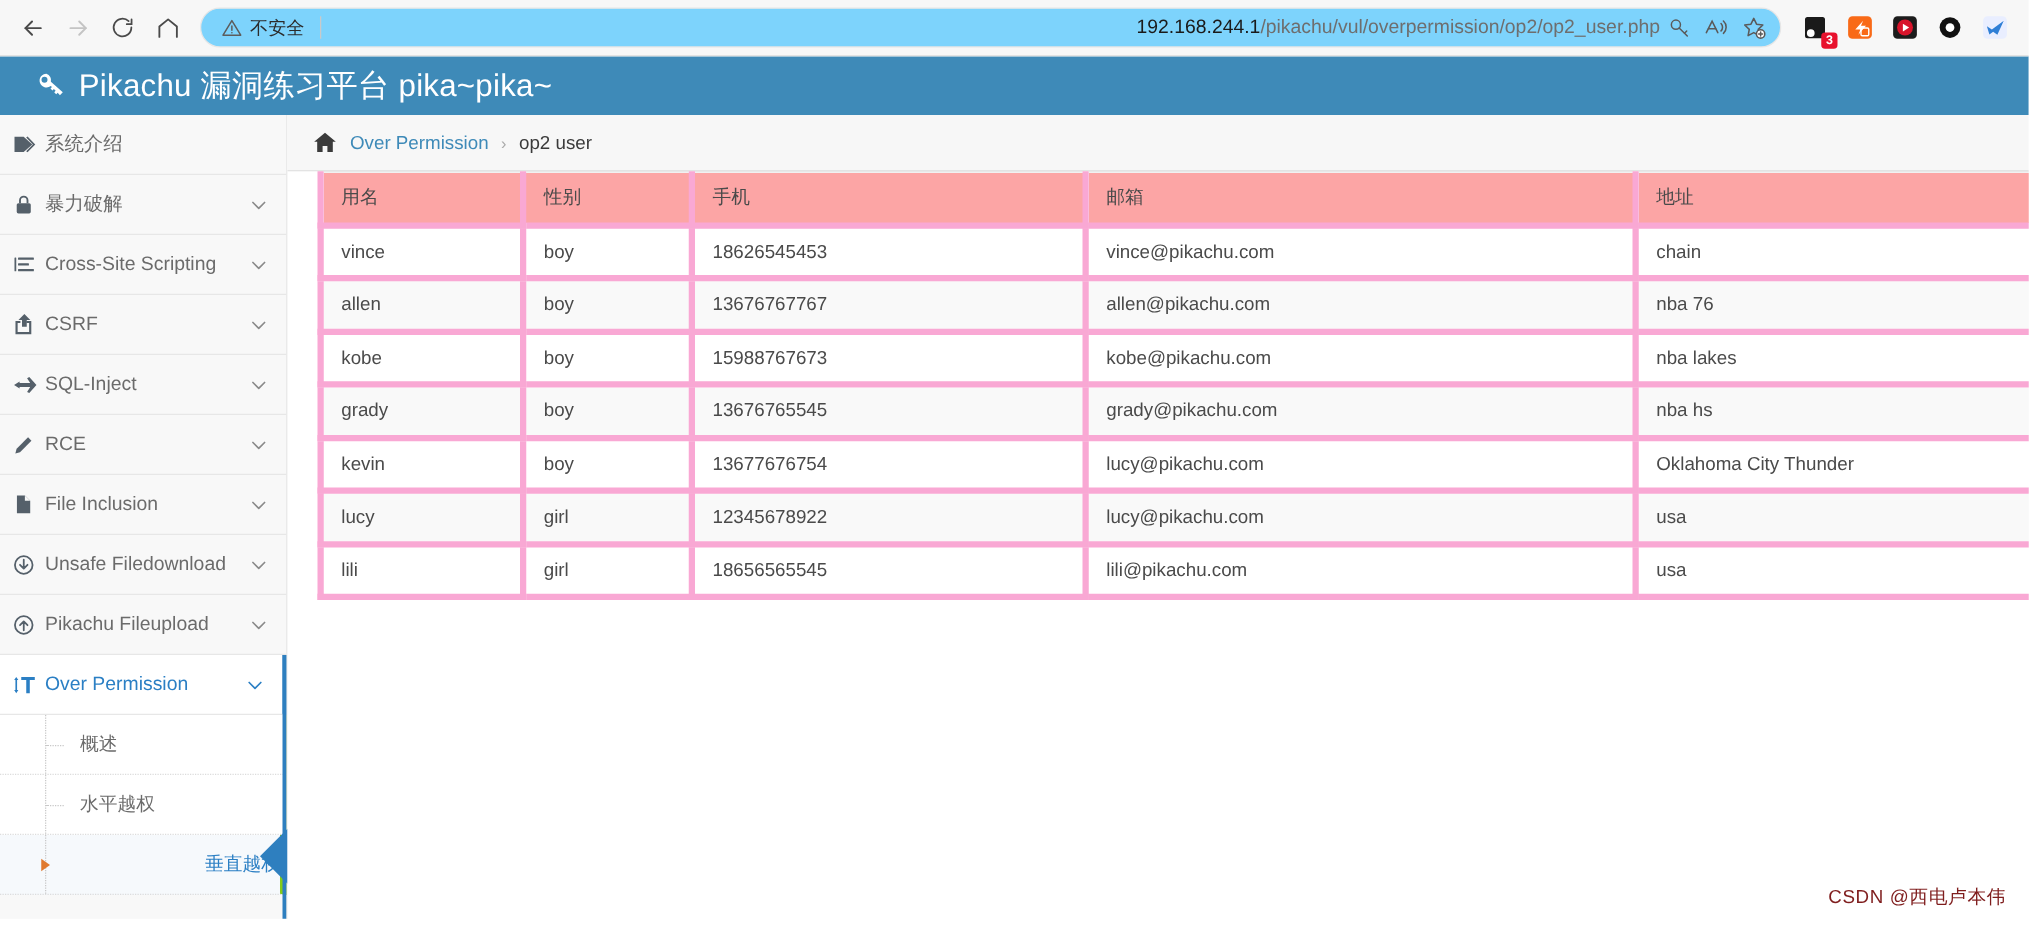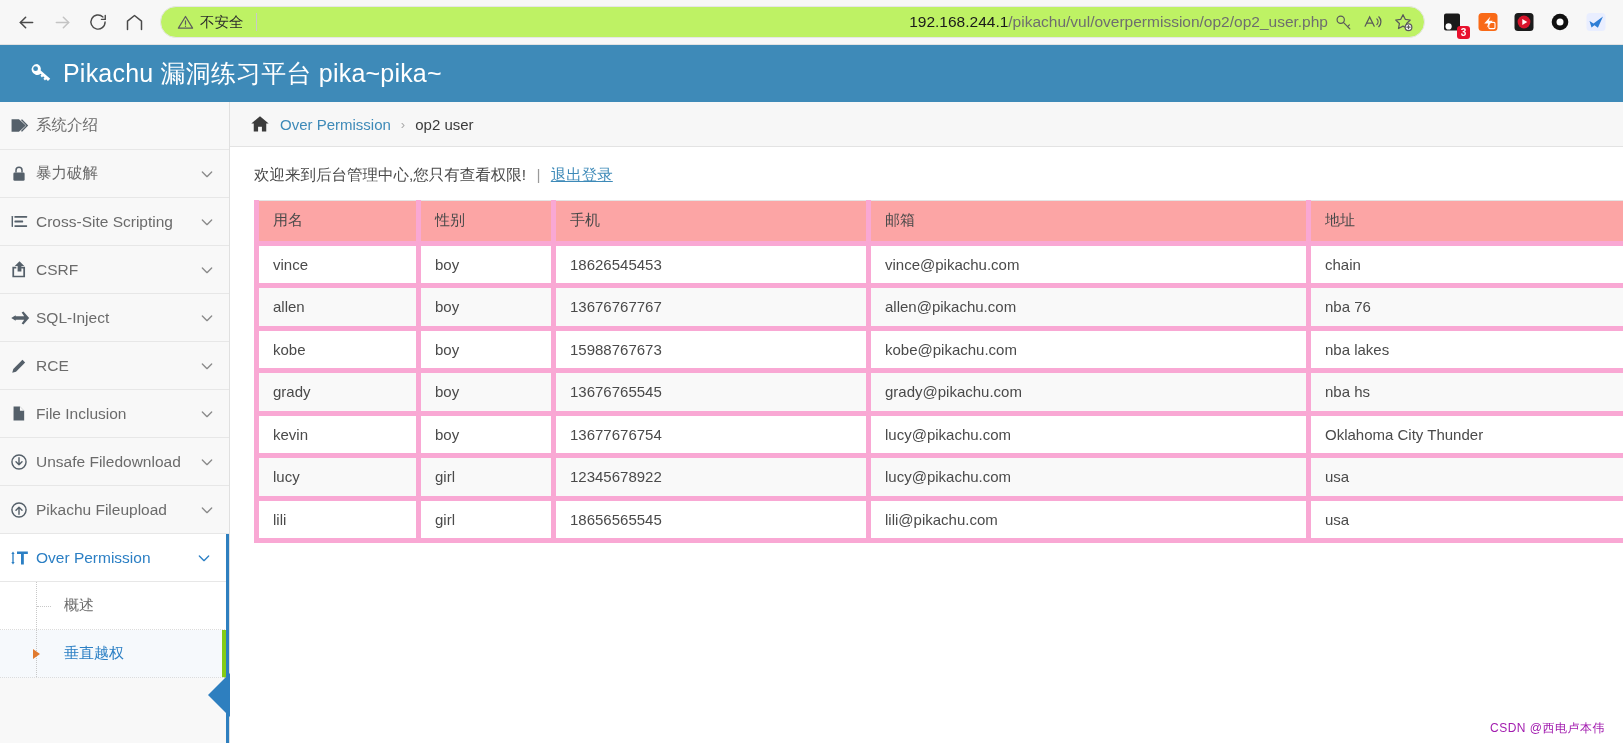--- a/index.html
+++ b/index.html
@@ -27,21 +27,21 @@
     color: #4a4a4a;
     flex: 0 0 auto;
   }
   .nav-btn.disabled { color: #c4c4c4; }
   .nav-btn svg { display: block; }
 
   .url-wrap {
     flex: 1 1 auto;
     height: 32px;
     margin-left: 8px;
-    background: #bef264;
+    background: #7dd3fc;
     border-radius: 16px;
     display: flex;
     align-items: center;
     padding: 0 6px 0 16px;
     min-width: 0;
     border: 1px solid #e6e6e6;
   }
   .warn-icon { color: #5c5c5c; display: flex; align-items: center; }
   .warn-text {
     font-size: 14.5px; color: #2b2b2b;
@@ -74,21 +74,21 @@
   .ext-badge {
     position: absolute; right: -5px; bottom: -4px;
     background: #e8112d; color: #fff;
     font-size: 10px; font-weight: bold;
     border-radius: 3px;
     padding: 0 3px; line-height: 13px; min-width: 13px; text-align: center;
   }
 
   
   .app-header {
-    height: 57px;
+    height: 47px;
     background: #3e8ab8;
     display: flex;
     align-items: center;
     padding-left: 28px;
     color: #ffffff;
     text-align: right;
   }
   .app-header .key-ico { margin-right: 10px; display: flex; align-items: center; }
   .app-title { font-size: 25px; font-weight: 400; letter-spacing: .2px; white-space: nowrap; }
 
@@ -156,21 +156,21 @@
     transform: translateY(-50%);
     width: 0; height: 0;
     border-left: 7px solid #e07a2f;
     border-top: 5px solid transparent;
     border-bottom: 5px solid transparent;
     display: none;
   }
   .sub-item .sub-label { margin-left: 44px; white-space: nowrap; }
   .sub-item.current { background: #f6f9fc; color: #2b7fc4; }
   .sub-item.current .bullet { display: block; }
-  .sub-item.current { border-right: 7px solid #84cc16; }
+  .sub-item.current { border-right: 5px solid #84cc16; justify-content: flex-end; }
 
   .side-blue-rail {
     position: absolute;
     right: 0; width: 3px; background: #2e7fbf;
   }
   .arrow-tab {
     position: absolute;
     right: -1px;
     width: 0; height: 0;
     border-right: 22px solid #2e7fbf;
@@ -231,22 +231,22 @@
     font-weight: 400;
     color: #4a4a4a;
     border-top: 1px solid #e4e4e4;
   }
   table.data tbody tr:nth-child(odd) { background: #ffffff; }
   table.data tbody tr:nth-child(even) { background: #f9f9f9; }
 
   .watermark {
     position: absolute;
     right: 18px; bottom: 8px;
-    color: #a21caf;
-    font-size: 12px;
+    color: #7f1d1d;
+    font-size: 15px;
     letter-spacing: .5px;
     text-align: center;
   }
 </style>
 </head>
 <body>
 
 <div class="browser-bar">
 
   <div class="nav-btn">
@@ -508,20 +508,26 @@
       </span>
     </div>
 
     <div class="sub-list">
       <div class="sub-item">
         <span class="dotline"></span>
         <span class="dash"></span>
 
         <span class="sub-label">概述</span>
       </div>
+      <div class="sub-item">
+        <span class="dotline"></span>
+        <span class="dash"></span>
+
+        <span class="sub-label">水平越权</span>
+      </div>
       <div class="sub-item current">
         <span class="dotline"></span>
         <span class="bullet"></span>
         <span class="sub-label">垂直越权</span>
       </div>
     </div>
 
     <div class="side-blue-rail" style="top:432px;bottom:0;"></div>
     <div class="arrow-tab" style="top:571px;"></div>
   </div>
@@ -532,25 +538,20 @@
       <span class="home-ico">
         <svg width="20" height="20" viewBox="0 0 24 24" fill="currentColor">
             <path d="M12 2.6L1.6 11.3h2.9V21h5.2v-5.6h4.6V21h5.2v-9.7h2.9z"></path>
           </svg>
       </span>
       <span class="bc-link">Over Permission</span>
       <span class="bc-sep">›</span>
       <span class="bc-current">op2 user</span>
     </div>
 
-    <div class="welcome">
-      <span>欢迎来到后台管理中心,您只有查看权限!</span>
-      <span class="pipe">|</span>
-      <a href="#">退出登录</a>
-    </div>
 
     <div class="table-wrap">
       <table class="data">
         <colgroup>
           <col style="width:162px">
             <col style="width:135px">
             <col style="width:315px">
             <col style="width:440px">
             <col style="width:518px">
         </colgroup>

